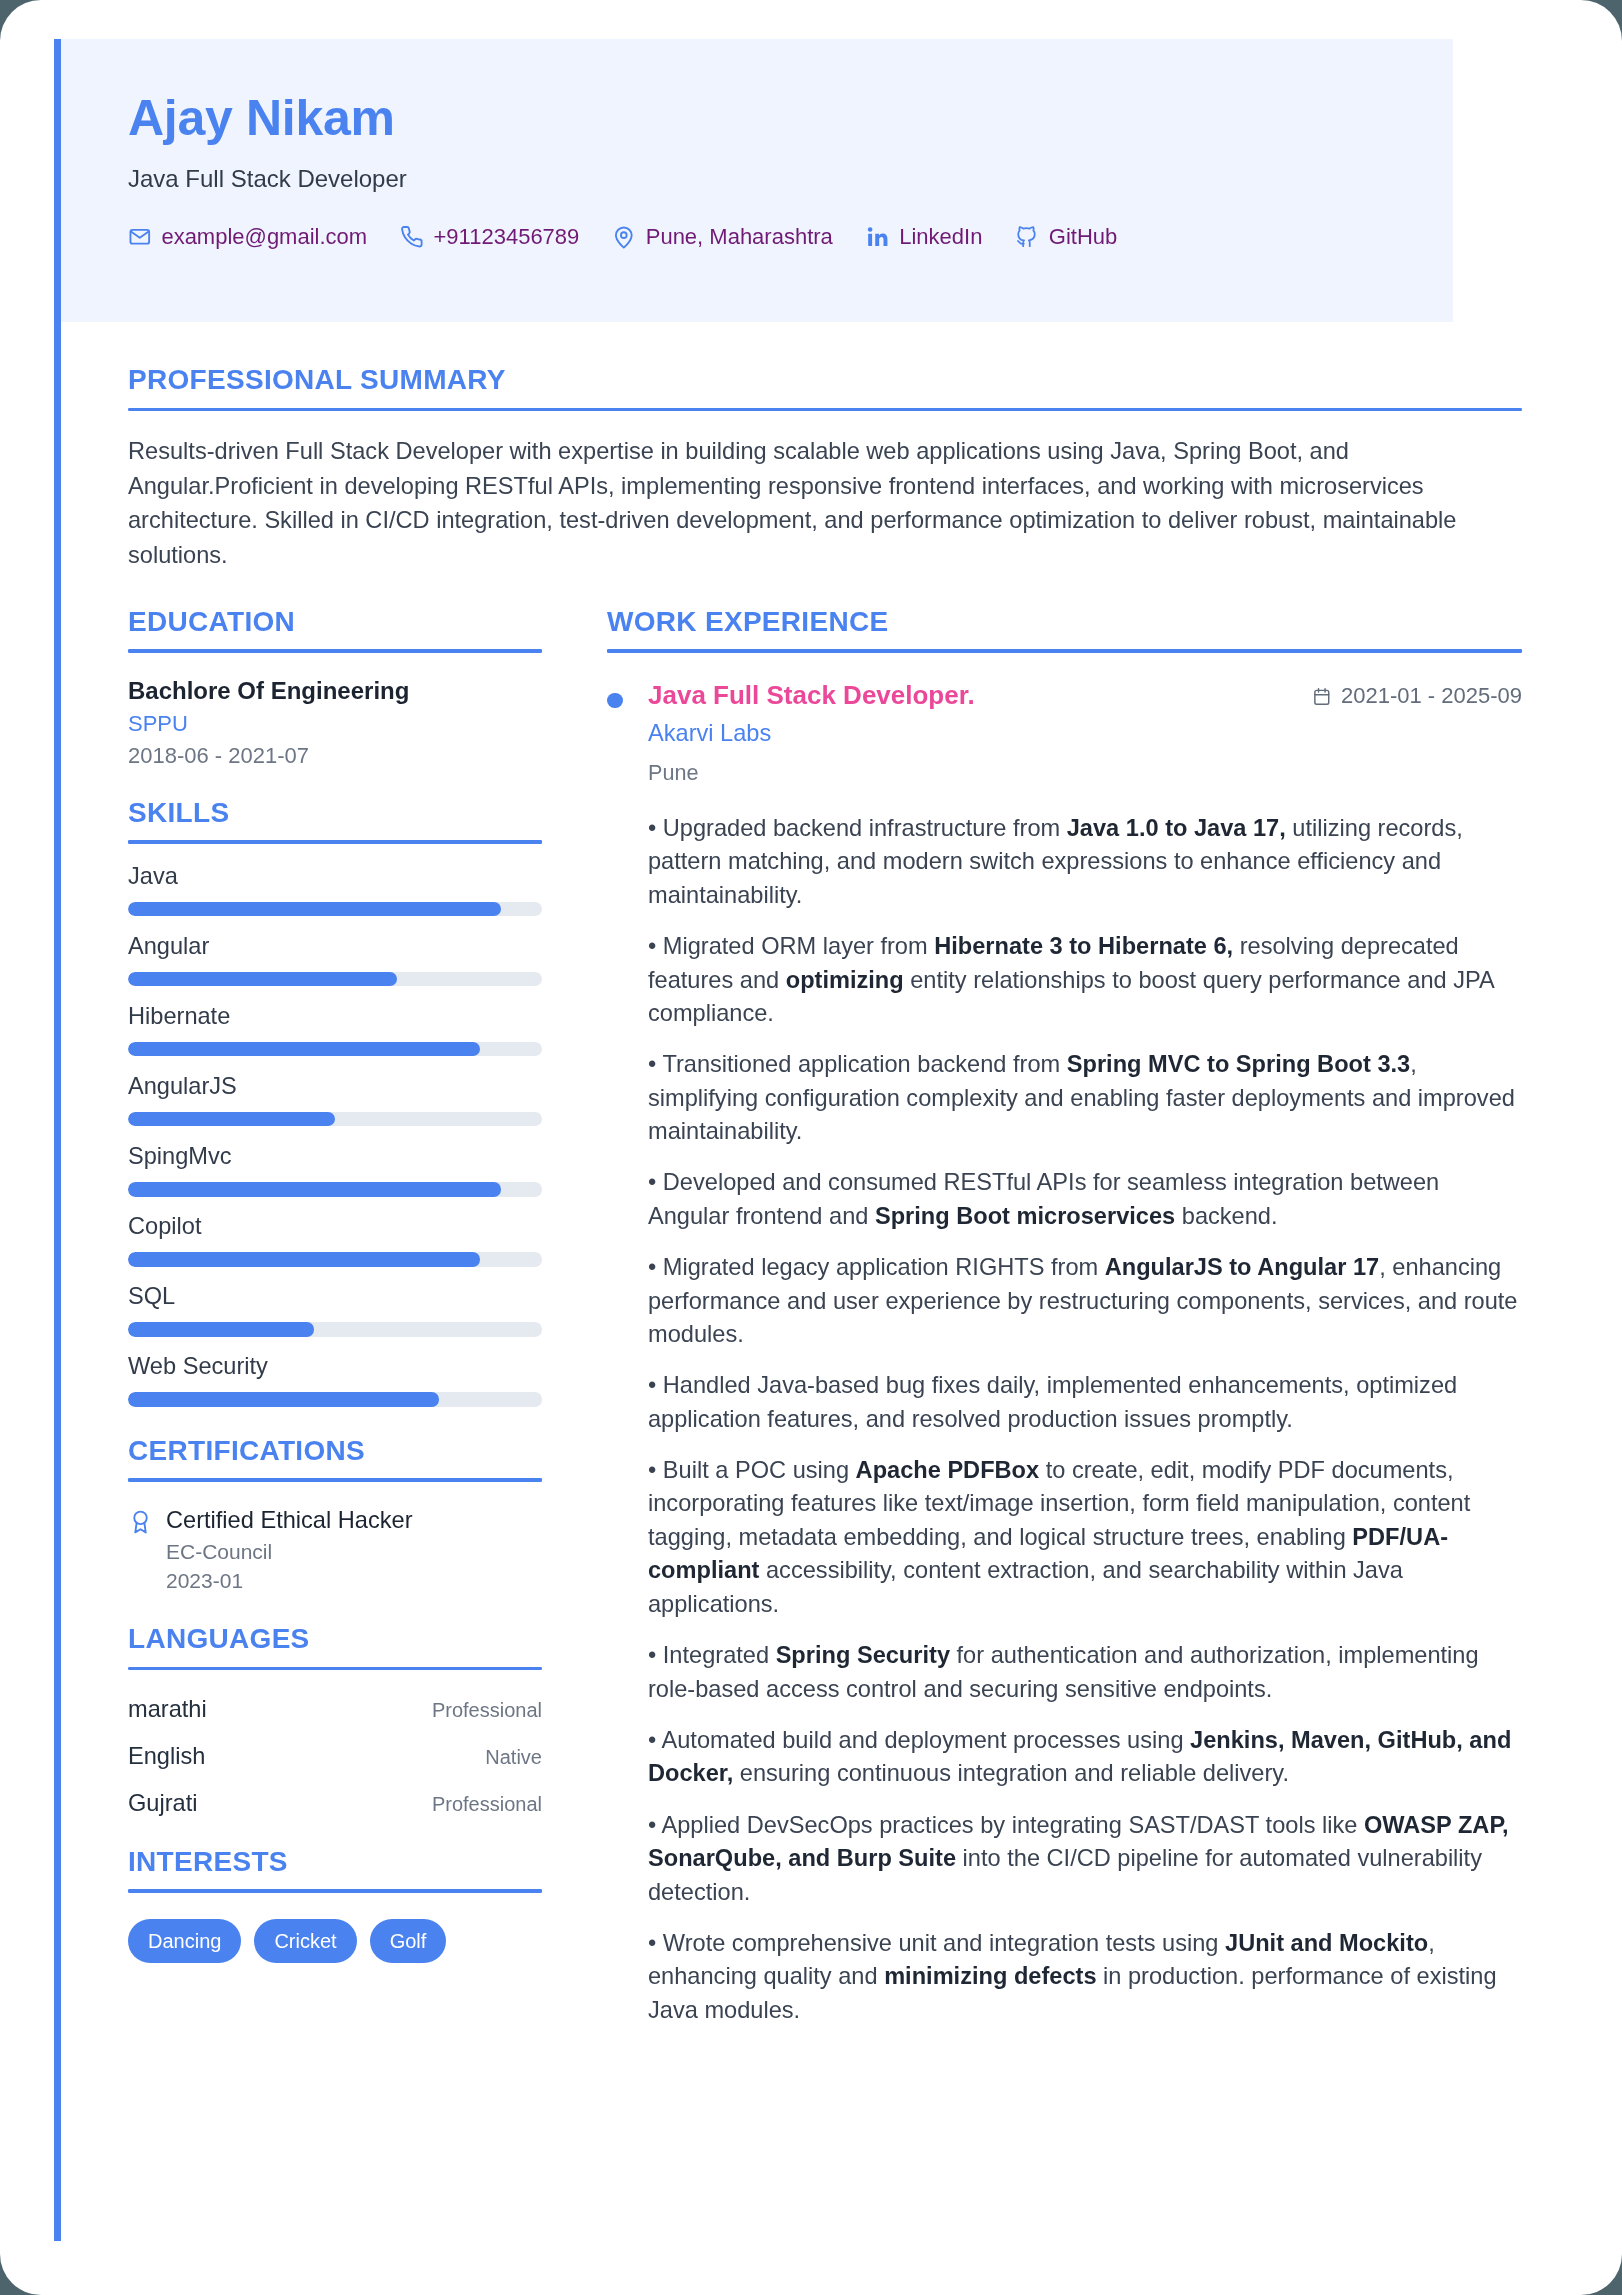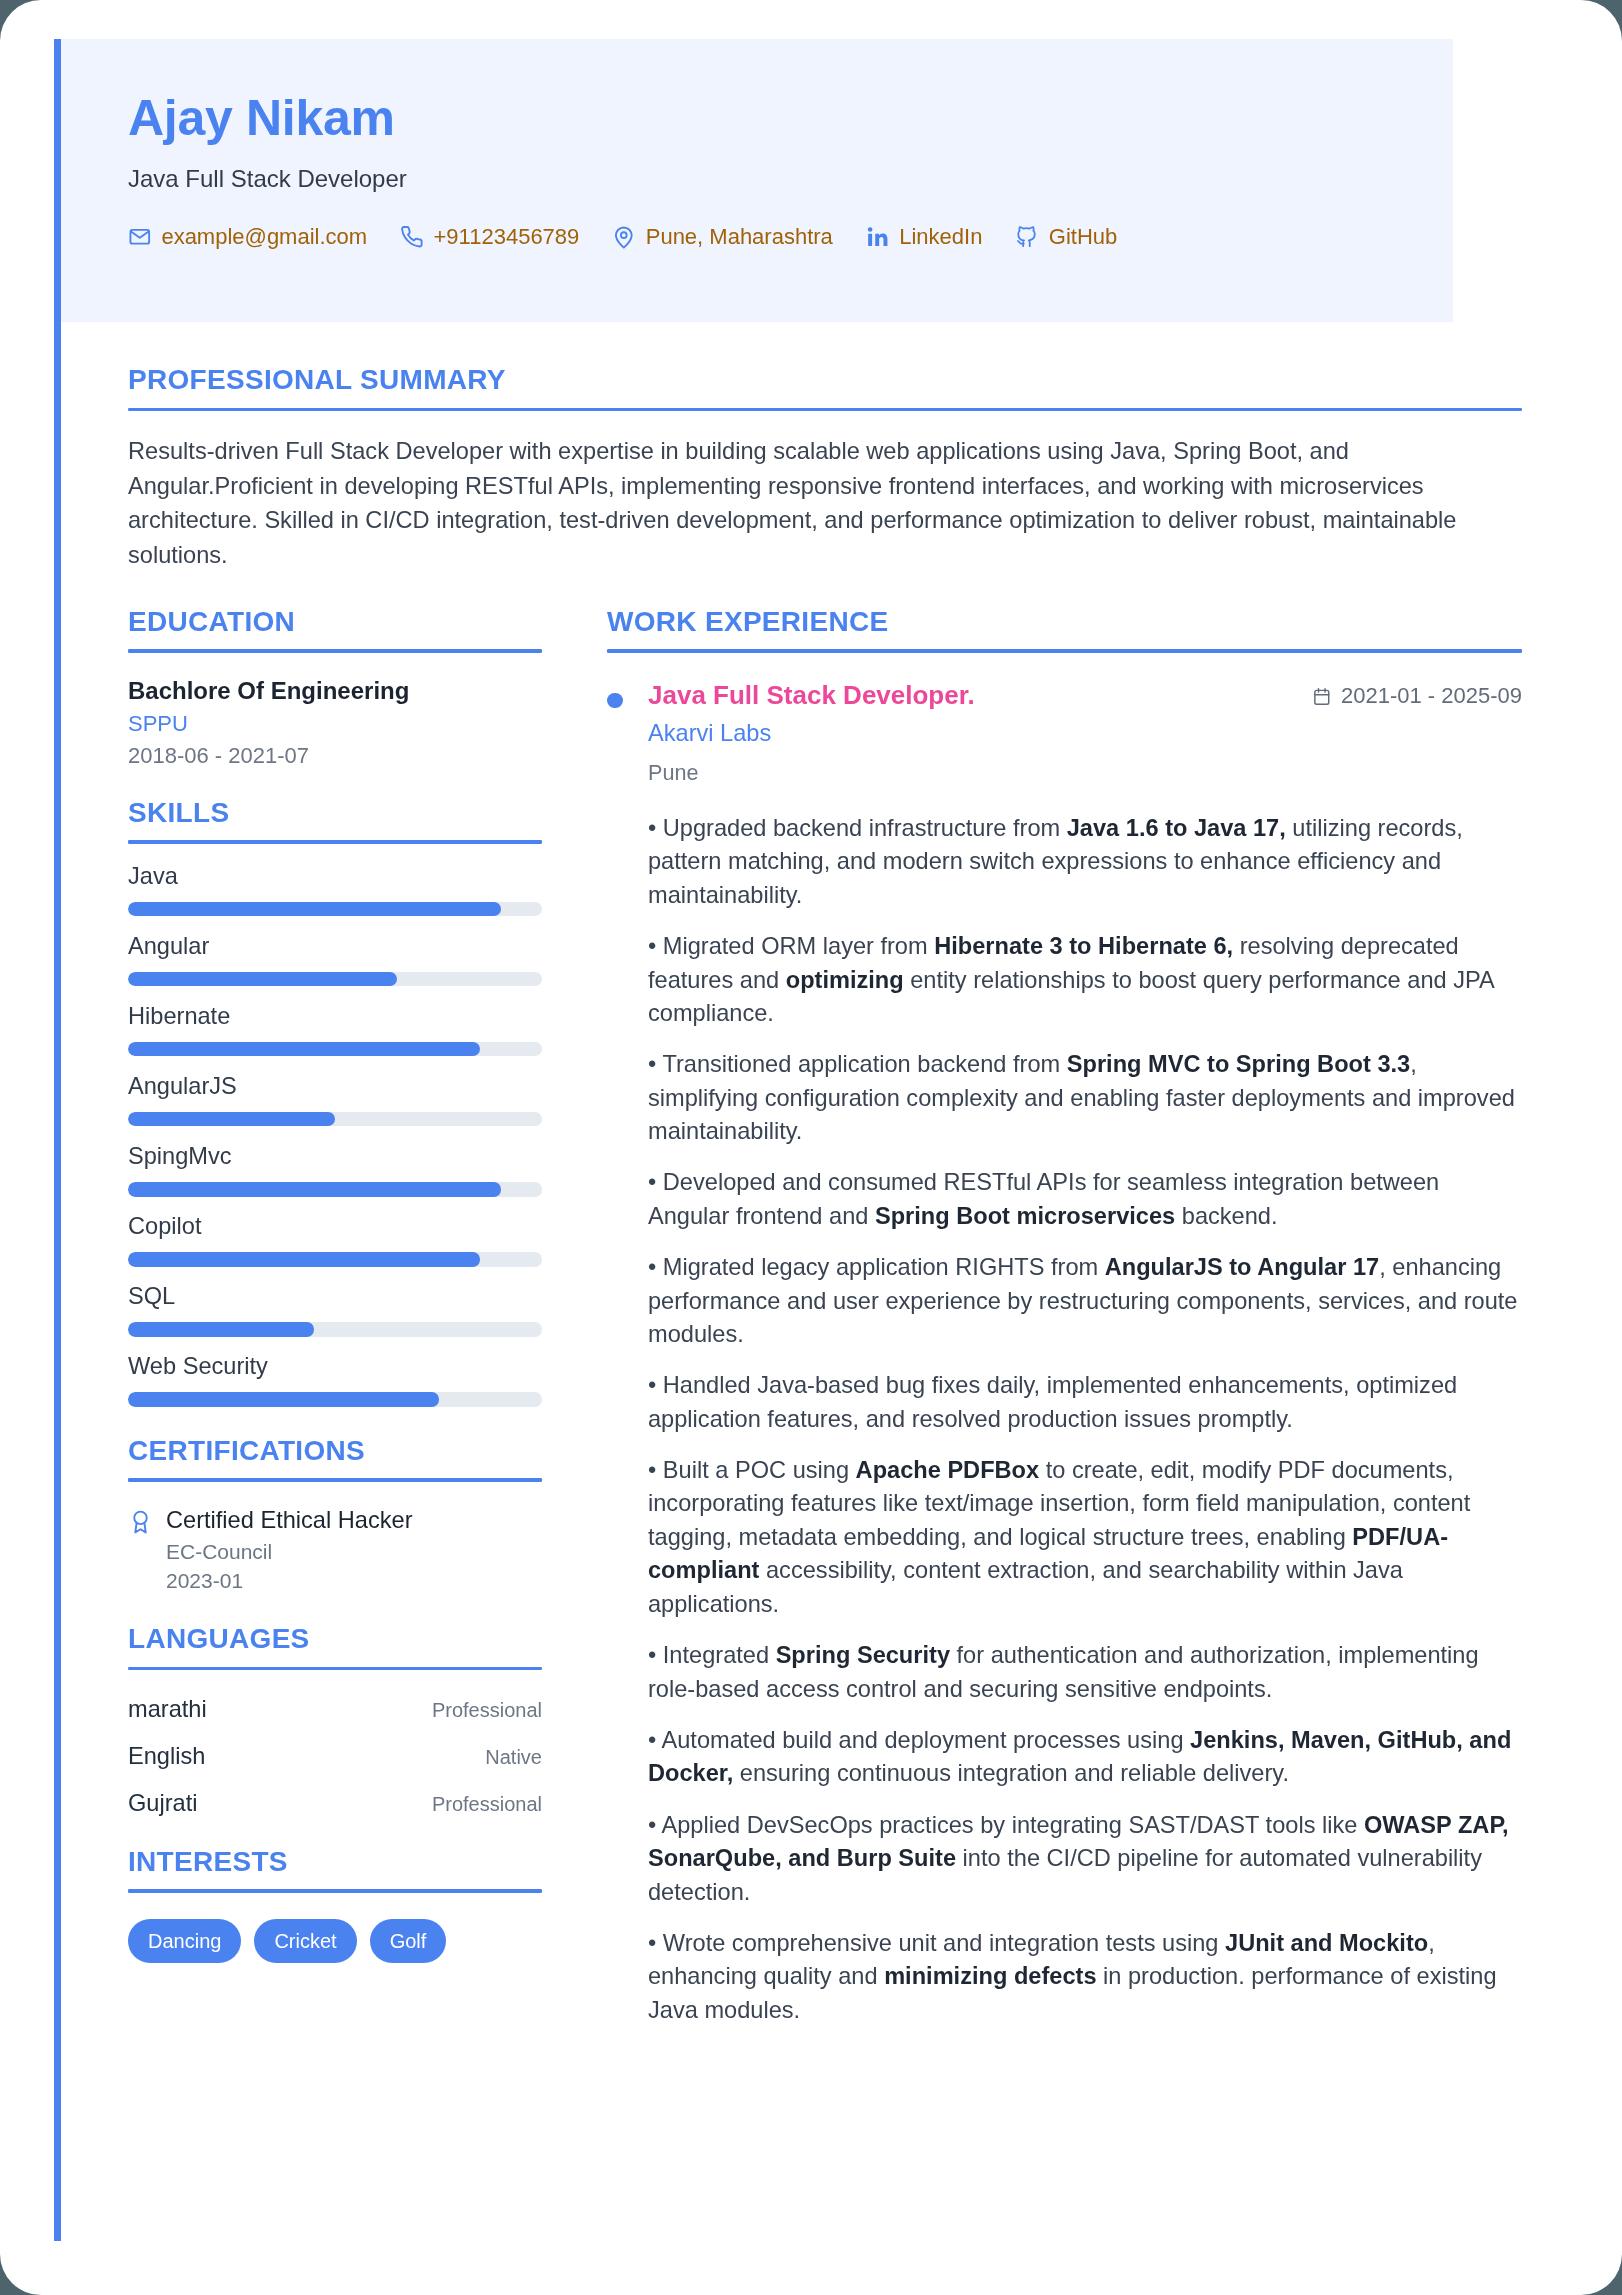--- a/index.html
+++ b/index.html
@@ -59,21 +59,21 @@
     margin-top: 31px;
     display: flex;
     align-items: center;
     gap: 33px;
   }
   .contact-item {
     display: flex;
     align-items: center;
     gap: 9.8px;
     font-size: 22px;
-    color: #a16207;
+    color: #701a75;
     white-space: nowrap;
   }
   .contact-item .ic { display: inline-flex; width: 23.6px; height: 23.6px; flex: 0 0 23.6px; }
   .contact-item .ic svg { width: 23.6px; height: 23.6px; display: block; }
 
   
   #body {
     position: absolute;
     left: 128px;
     top: 366px;
@@ -396,21 +396,21 @@
                         <rect x="3.5" y="4.5" width="17" height="17" rx="2.2"></rect>
                         <path d="M8 2.5v4M16 2.5v4M3.5 9.8h17"></path>
                       </svg>
                     </span>
         <span>2021-01 - 2025-09</span>
       </div>
     </div>
     <div class="job-company">Akarvi Labs</div>
     <div class="job-location">Pune</div>
     <div class="bullets">
-      <div class="bullet">• Upgraded backend infrastructure from <b>Java 1.6 to Java 17,</b> utilizing records, pattern matching, and modern switch expressions to enhance efficiency and maintainability.</div>
+      <div class="bullet">• Upgraded backend infrastructure from <b>Java 1.0 to Java 17,</b> utilizing records, pattern matching, and modern switch expressions to enhance efficiency and maintainability.</div>
                   <div class="bullet">• Migrated ORM layer from <b>Hibernate 3 to Hibernate 6,</b> resolving deprecated features and <b>optimizing</b> entity relationships to boost query performance and JPA compliance.</div>
                   <div class="bullet">• Transitioned application backend from <b>Spring MVC to Spring Boot 3.3</b>, simplifying configuration complexity and enabling faster deployments and improved maintainability.</div>
                   <div class="bullet">• Developed and consumed RESTful APIs for seamless integration between Angular frontend and <b>Spring Boot microservices</b> backend.</div>
                   <div class="bullet">• Migrated legacy application RIGHTS from <b>AngularJS to Angular 17</b>, enhancing performance and user experience by restructuring components, services, and route modules.</div>
                   <div class="bullet">• Handled Java-based bug fixes daily, implemented enhancements, optimized application features, and resolved production issues promptly.</div>
                   <div class="bullet">• Built a POC using <b>Apache PDFBox</b> to create, edit, modify PDF documents, incorporating features like text/image insertion, form field manipulation, content tagging, metadata embedding, and logical structure trees, enabling <b>PDF/UA-compliant</b> accessibility, content extraction, and searchability within Java applications.</div>
                   <div class="bullet">• Integrated <b>Spring Security</b> for authentication and authorization, implementing role-based access control and securing sensitive endpoints.</div>
                   <div class="bullet">• Automated build and deployment processes using <b>Jenkins, Maven, GitHub, and Docker,</b> ensuring continuous integration and reliable delivery.</div>
                   <div class="bullet">• Applied DevSecOps practices by integrating SAST/DAST tools like <b>OWASP ZAP, SonarQube, and Burp Suite</b> into the CI/CD pipeline for automated vulnerability detection.</div>
                   <div class="bullet">• Wrote comprehensive unit and integration tests using <b>JUnit and Mockito</b>, enhancing quality and <b>minimizing defects</b> in production. performance of existing Java modules.</div>

